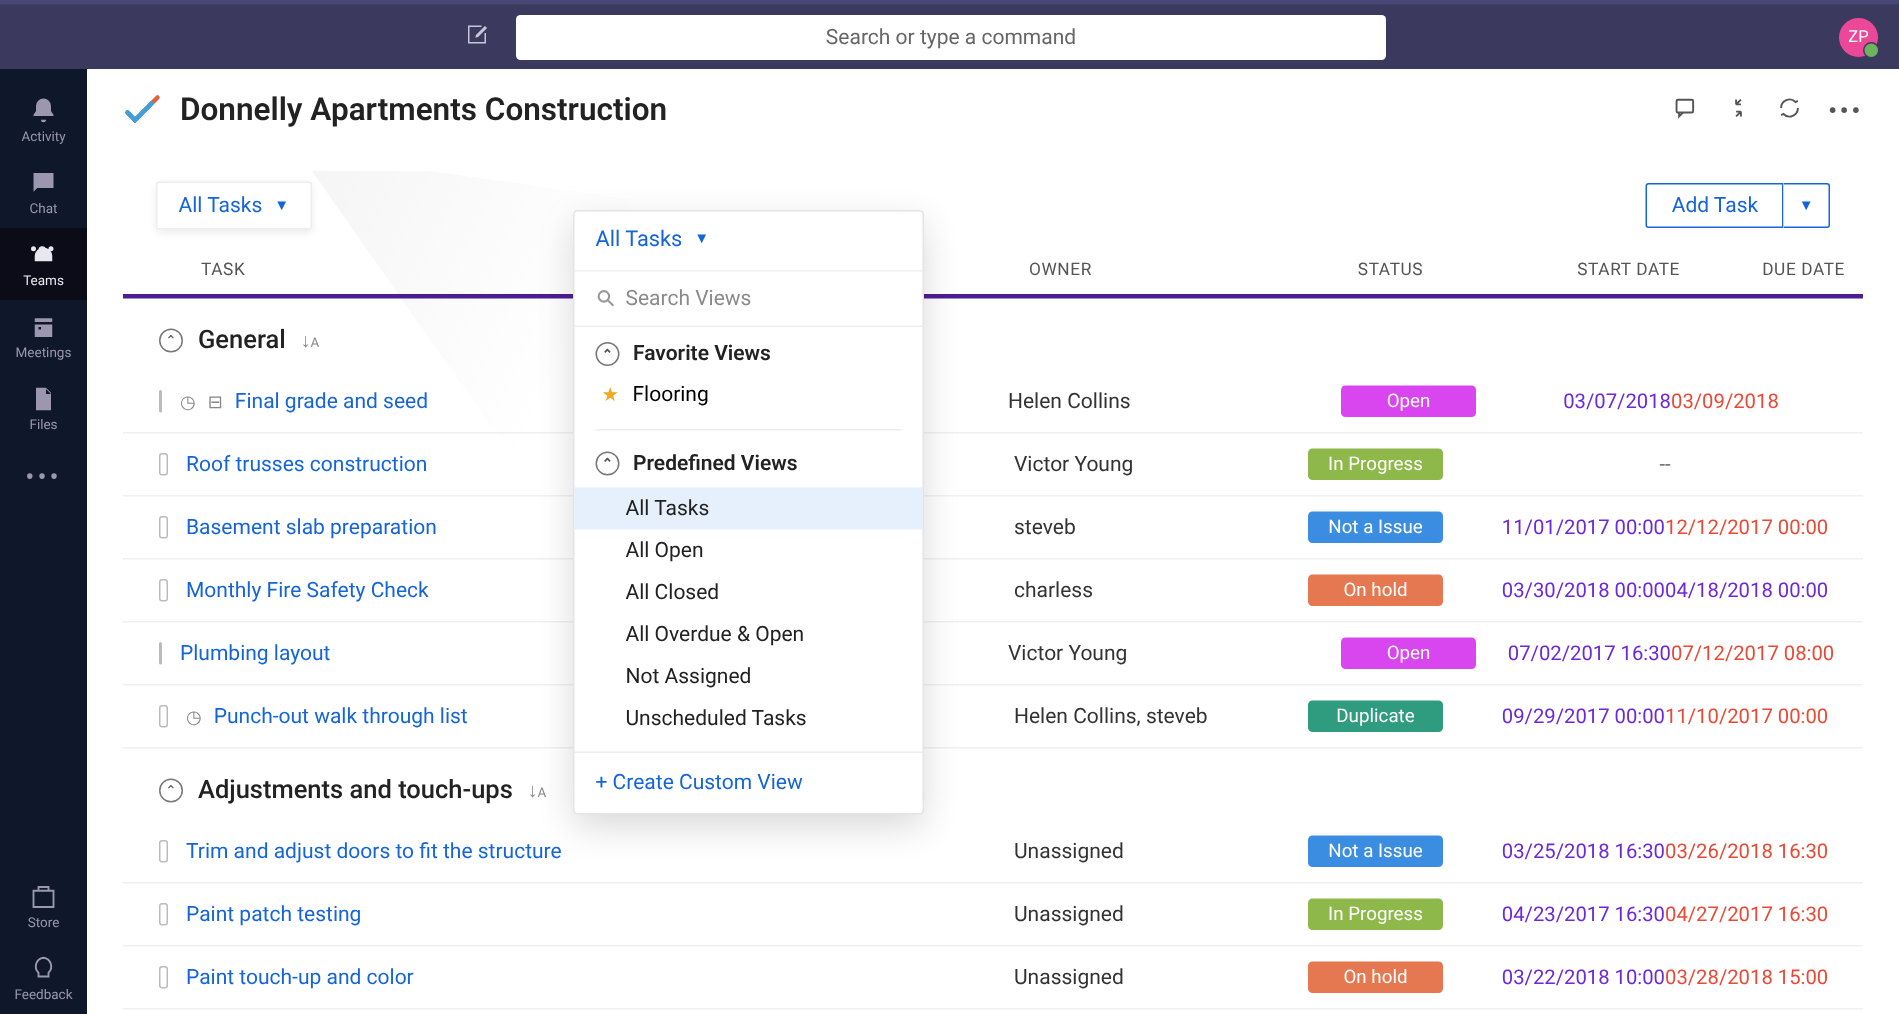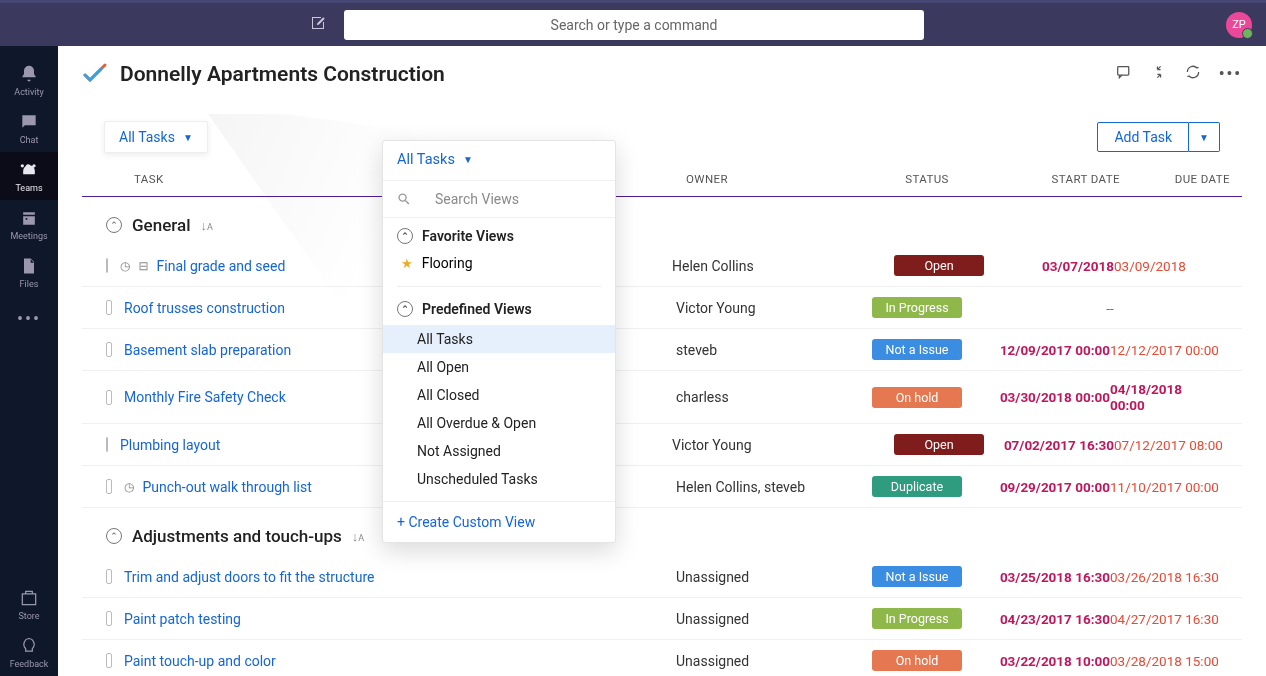--- a/index.html
+++ b/index.html
@@ -31,56 +31,56 @@
 .content-wrap { flex: 1; padding: 0 24px 24px 24px; overflow: hidden; position: relative; }
 .content { background: #fff; height: 100%; position: relative; }
 
 .toolbar { height: 60px; display: flex; align-items: center; padding: 10px 22px 0; }
 .view-chip { border: 1px solid #eee; box-shadow: 0 2px 6px rgba(0,0,0,0.08); padding: 7px 14px; border-radius: 2px; display: inline-flex; align-items: center; gap: 8px; color: #1565d8; font-size: 14px; cursor: pointer; background: #fff; }
 .view-chip .chev { font-size: 10px; }
 .add-task { margin-left: auto; display: flex; }
 .add-task-btn { border: 1px solid #1565d8; color: #1565d8; background: #fff; font-size: 14px; padding: 6px 16px; cursor: pointer; border-radius: 2px 0 0 2px; }
 .add-task-split { border: 1px solid #1565d8; border-left: none; color: #1565d8; background: #fff; padding: 6px 10px; cursor: pointer; font-size: 10px; border-radius: 0 2px 2px 0; }
 
-.cols { display: flex; font-size: 11.5px; color: #555; letter-spacing: 0.4px; padding: 10px 22px 10px 52px; border-bottom: 1px solid #4c1d95; }
+.cols { display: flex; font-size: 11.5px; color: #555; letter-spacing: 0.4px; padding: 10px 22px 10px 52px; border-bottom: 3px solid #4c1d95; }
 .col-task { flex: 0 0 552px; }
 .col-owner { flex: 0 0 178px; }
 .col-status { flex: 0 0 126px; text-align: center; }
 .col-start { flex: 0 0 130px; text-align: right; }
 .col-due { flex: 0 0 110px; text-align: right; }
 
 .section-head { display: flex; align-items: center; gap: 10px; padding: 18px 22px 10px 24px; }
 .sec-toggle { width: 16px; height: 16px; border: 1.2px solid #777; border-radius: 50%; display: flex; align-items: center; justify-content: center; font-size: 9px; color: #555; cursor: pointer; }
 .sec-title { font-size: 17px; font-weight: 500; color: #222; }
 .sort-icon { color: #888; font-size: 13px; }
 
 .row { display: flex; align-items: center; padding: 10px 22px 10px 24px; border-bottom: 1px solid #f0f0f0; font-size: 14px; }
 .row-check { width: 15px; height: 15px; border: 1.2px solid #bbb; border-radius: 2px; margin-right: 12px; cursor: pointer; }
 .row-task { flex: 0 0 552px; display: flex; align-items: center; gap: 8px; color: #1565d8; }
 .row-task a { color: #1565d8; text-decoration: none; cursor: pointer; }
 .row-task .task-ico { color: #888; font-size: 12px; }
 .row-owner { flex: 0 0 178px; color: #333; }
 .row-status { flex: 0 0 126px; display: flex; justify-content: center; }
 .badge { padding: 3px 0; width: 90px; border-radius: 3px; color: #fff; font-size: 12.5px; text-align: center; }
-.b-open { background: #7f1d1d; margin-left: 44px; }
+.b-open { background: #d946ef; margin-left: 44px; }
 .b-progress { background: #8fb84a; }
 .b-notissue { background: #3a8de0; }
 .b-hold { background: #e57850; }
 .b-dup { background: #2f9b7f; }
 .row-start { flex: 0 0 130px; text-align: right; color: #333; font-size: 13.5px; }
 .row-due { flex: 0 0 110px; font-size: 13.5px; }
 .overdue { color: #e84a35; }
-.normal { color: #be185d; font-weight: bold; }
+.normal { color: #6d28d9; }
 .dash { color: #666; }
 
 
 .zoom-ghost { position: absolute; left: 126px; top: 12px; width: 280px; height: 400px; background: linear-gradient(115deg, rgba(0,0,0,0.04), rgba(0,0,0,0) 50%); clip-path: polygon(0% 0%, 28% 0%, 100% 7%, 100% 100%); pointer-events: none; }
 .popout { position: absolute; left: 300px; top: 38px; width: 234px; background: #fff; border: 1px solid #e4e4e4; box-shadow: 0 8px 24px rgba(0,0,0,0.15); border-radius: 3px; z-index: 20; }
 .popout-trig { padding: 10px 14px 12px; display: flex; align-items: center; gap: 8px; color: #1565d8; font-size: 14.5px; border-bottom: 1px solid #f0f0f0; cursor: pointer; }
-.popout-search { padding: 10px 14px; display: flex; align-items: center; gap: 24px; color: #8a8a8a; font-size: 14px; border-bottom: 1px solid #f0f0f0; text-align: center; }
+.popout-search { padding: 10px 14px; display: flex; align-items: center; gap: 6px; color: #8a8a8a; font-size: 14px; border-bottom: 1px solid #f0f0f0; text-align: center; }
 .pop-grp { padding: 10px 14px 6px; }
 .pop-grp-head { display: flex; align-items: center; gap: 9px; font-weight: 600; font-size: 14px; color: #222; margin-bottom: 6px; }
 .pop-fav { display: flex; align-items: center; gap: 9px; padding: 5px 0 5px 4px; font-size: 14px; cursor: pointer; }
 .pop-fav .star { color: #f0a920; font-size: 13px; }
 .pop-divider { height: 1px; background: #eee; margin: 4px 14px; }
 .pop-item { padding: 6px 14px 6px 34px; font-size: 14px; color: #222; cursor: pointer; }
 .pop-item.sel { background: #e6f0fc; }
 .pop-footer { border-top: 1px solid #eee; padding: 12px 14px; color: #1565d8; font-size: 14px; cursor: pointer; }
 </style>
 </head>
@@ -228,21 +228,21 @@
             </div>
             <div class="row">
       <span class="row-check"></span>
       <span class="row-task">
                 <a>Basement slab preparation</a>
               </span>
       <span class="row-owner">steveb</span>
       <span class="row-status">
                 <span class="badge b-notissue">Not a Issue</span>
               </span>
-      <span class="row-start normal">12/09/2017 00:00</span>
+      <span class="row-start normal">11/01/2017 00:00</span>
       <span class="row-due overdue">12/12/2017 00:00</span>
             </div>
             <div class="row">
       <span class="row-check"></span>
       <span class="row-task">
                 <a>Monthly Fire Safety Check</a>
               </span>
       <span class="row-owner">charless</span>
       <span class="row-status">
                 <span class="badge b-hold">On hold</span>

